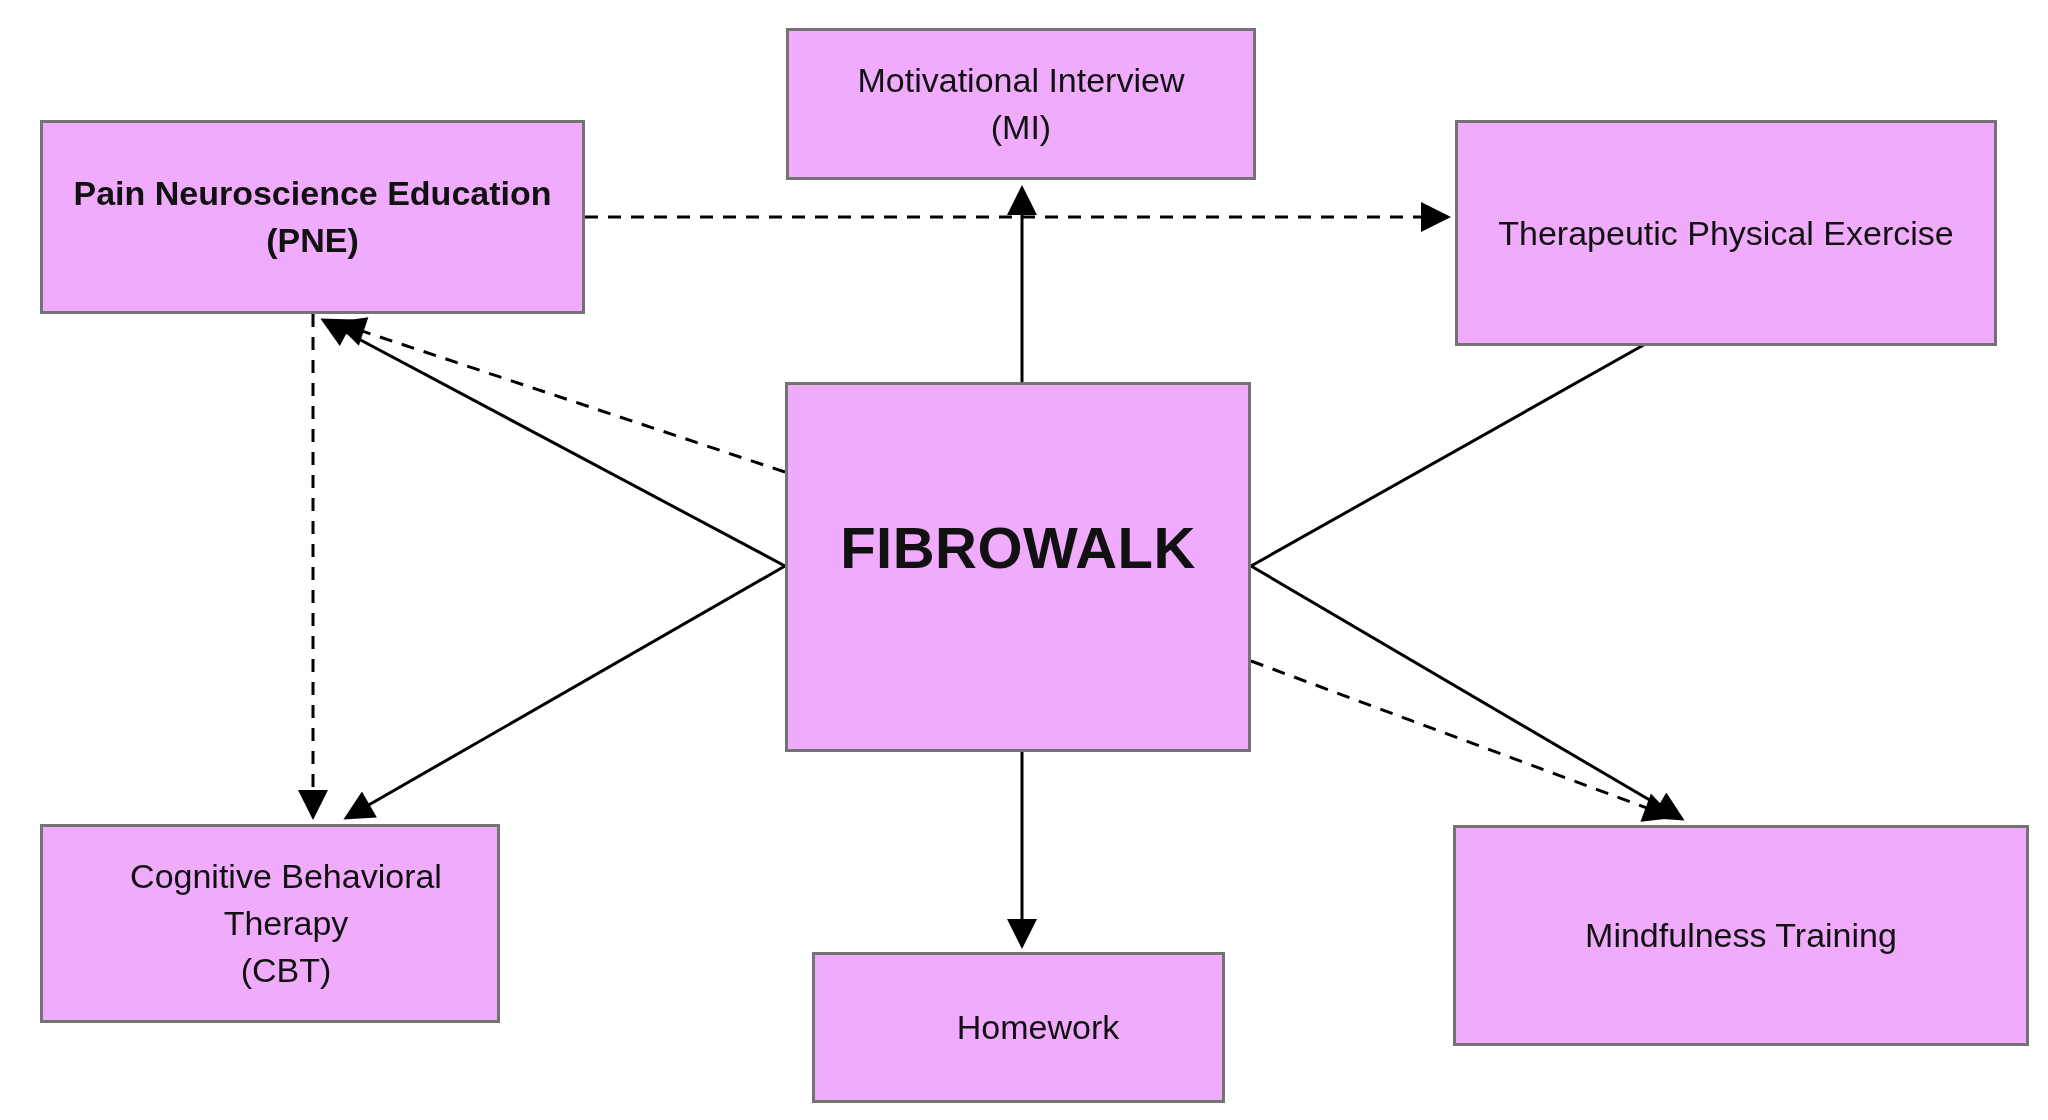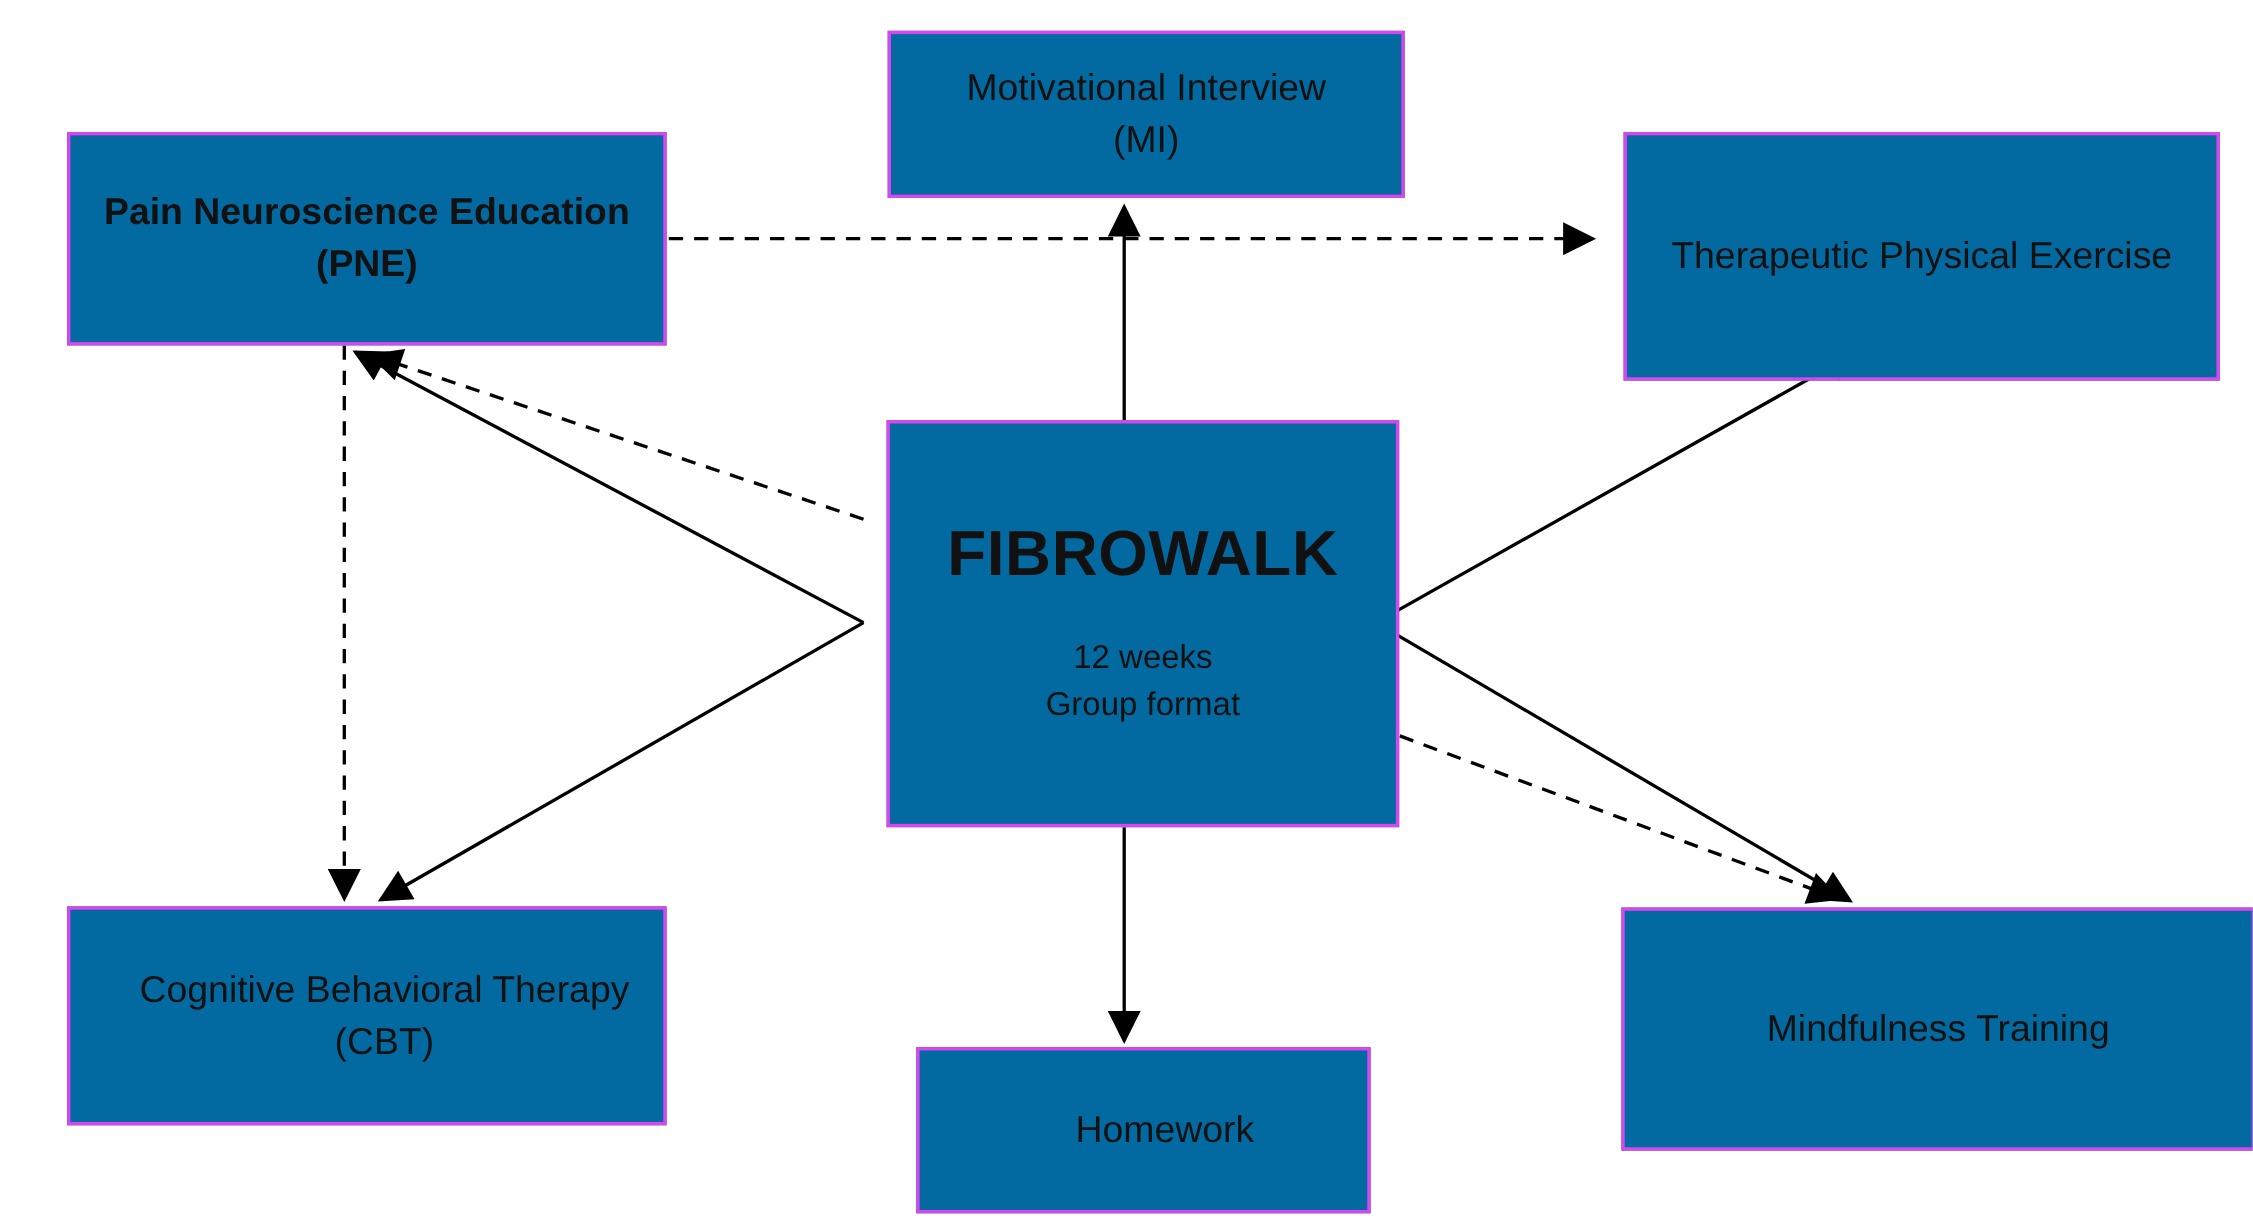--- a/index.html
+++ b/index.html
@@ -19,39 +19,38 @@
   .edges-svg {
     position: absolute;
     left: 0;
     top: 0;
     width: 2048px;
     height: 1120px;
   }
   .node {
     position: absolute;
     box-sizing: border-box;
-    border: 3px solid #d946ef;
-    background: #0369a1;
+    border: 3px solid #737373;
+    background: #f0abfc;
     display: flex;
     flex-direction: column;
     align-items: center;
     justify-content: center;
     text-align: center;
     font-size: 34px;
     line-height: 1.38;
-    margin-left: 21px;
   }
   .node .line2:empty { display: none; }
 
   
   .node-pne        { left: 40px;   top: 120px; width: 545px; height: 194px; font-weight: bold; }
   .node-mi         { left: 786px;  top: 28px;  width: 470px; height: 152px; }
   .node-tpe        { left: 1455px; top: 120px; width: 542px; height: 226px; align-items: center; }
   .node-fibrowalk  { left: 785px;  top: 382px; width: 466px; height: 370px; }
-  .node-cbt        { left: 40px;   top: 824px; width: 545px; height: 199px; padding-left: 32px; }
+  .node-cbt        { left: 40px;   top: 824px; width: 460px; height: 199px; padding-left: 32px; }
   .node-homework   { left: 812px;  top: 952px; width: 413px; height: 151px; padding-left: 39px; }
   .node-mindfulness{ left: 1453px; top: 825px; width: 576px; height: 221px; }
 
   .fibro-title {
     font-weight: bold;
     font-size: 58px;
     line-height: 1.15;
     margin-bottom: 38px;
     letter-spacing: 0.5px;
   }
@@ -95,24 +94,20 @@
     <div class="line2">(MI)</div>
   </div>
 
   <div class="node node-tpe">
     <div class="line1">Therapeutic Physical Exercise</div>
 
   </div>
 
   <div class="node node-fibrowalk">
     <div class="fibro-title">FIBROWALK</div>
-    <div class="fibro-sub">
-      <div>12 weeks</div>
-      <div>Group format</div>
-    </div>
   </div>
 
   <div class="node node-cbt">
     <div class="line1">Cognitive Behavioral Therapy</div>
     <div class="line2">(CBT)</div>
   </div>
 
   <div class="node node-homework">
     <div class="line1">Homework</div>
 

